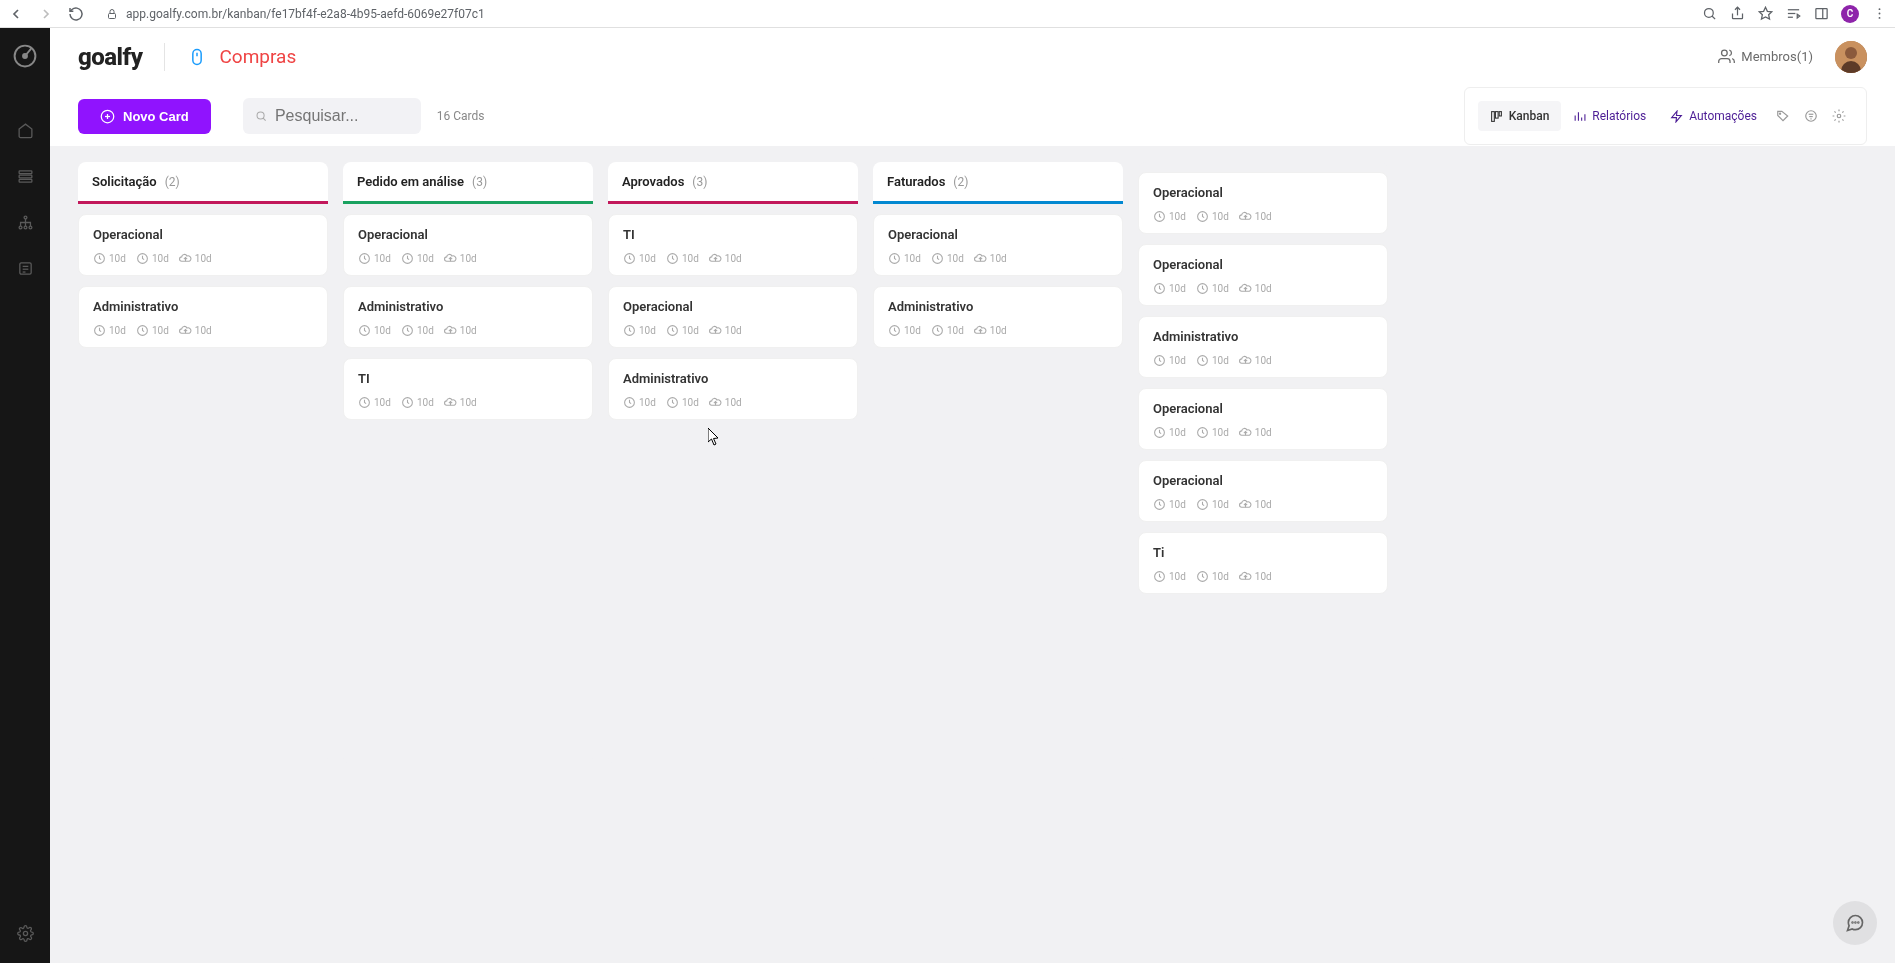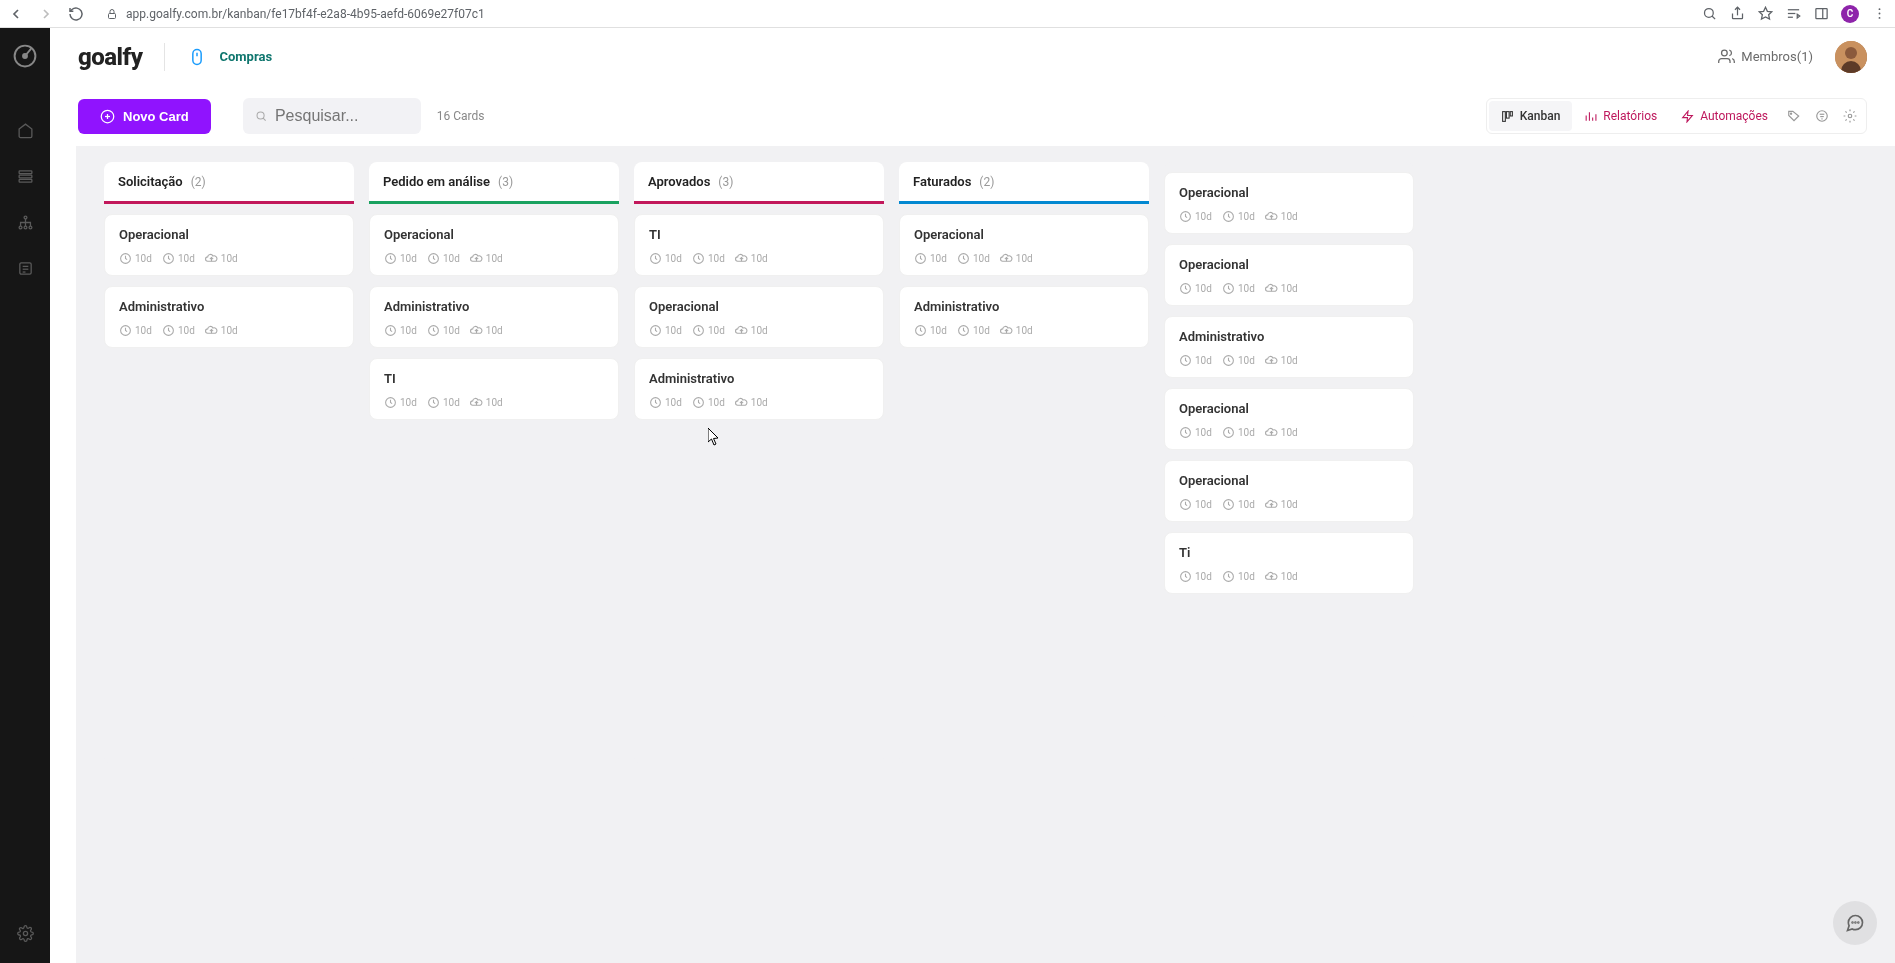--- a/index.html
+++ b/index.html
@@ -21,38 +21,38 @@
 .nav-icon { width: 40px; height: 40px; display: flex; align-items: center; justify-content: center; color: #5a5a5a; cursor: pointer; margin-bottom: 6px; }
 .nav-icon.settings { margin-top: auto; margin-bottom: 10px; }
 
 .main { flex: 1; display: flex; flex-direction: column; background: #fff; }
 
 
 .top-header { display: flex; align-items: center; height: 58px; padding: 0 28px; border-bottom: 1px solid #fff; }
 .brand { font-size: 24px; font-weight: 800; color: #222; letter-spacing: -0.5px; }
 .divider-v { width: 1px; height: 28px; background: #e4e4e4; margin: 0 22px; }
 .page-icon { width: 20px; height: 20px; margin-right: 12px; color: #1b9cfc; }
-.page-title { font-size: 13px; font-weight: 700; color: #0f766e; }
+.page-title { font-size: 19px; font-weight: 400; color: #ef4444; }
 .header-right { margin-left: auto; display: flex; align-items: center; gap: 12px; }
 .members-btn { display: flex; align-items: center; gap: 6px; color: #6b6b6b; font-size: 13px; cursor: pointer; padding:6px 10px;justify-content:space-between; }
 .avatar { width: 32px; height: 32px; border-radius: 50%; background: linear-gradient(135deg,#d4a574,#8b5a3c); cursor: pointer; overflow:hidden; }
 
 
 .toolbar { display: flex; align-items: center; height: 60px; padding: 0 28px; }
 .new-card-btn { display: flex; align-items: center; gap: 8px; background: #9013fe; color: #fff; border: none; border-radius: 6px; padding: 10px 22px; font-size: 13px; font-weight: 600; cursor: pointer; }
 .search-wrap { display: flex; align-items: center; background: #f2f2f5; border-radius: 6px; padding: 0 12px; margin-left: 32px; width: 178px; height: 36px; }
 .search-wrap input { border: none; background: transparent; outline: none; font-size: 16px; color: #444; width: 100%; margin-left: 8px; }
 .card-count { margin-left: 16px; font-size: 12px; color: #888; }
-.view-tabs { margin-left: auto; display: flex; align-items: center; gap: 0; background: #fff; border-radius: 6px; border:1px solid #eee; padding:2px; }
-.view-tab { display: flex; align-items: center; gap: 6px; padding: 8px 12px; font-size: 12px; color: #be185d; cursor: pointer; border-radius:4px; }
+.view-tabs { margin-left: auto; display: flex; align-items: center; gap: 0; background: #fff; border-radius: 6px; border:1px solid #eee; padding:13px; }
+.view-tab { display: flex; align-items: center; gap: 6px; padding: 8px 12px; font-size: 12px; color: #4c1d95; cursor: pointer; border-radius:4px; }
 .view-tab.active { background: #f5f5f7; color: #333; font-weight:500; }
 .toolbar-icon-btn { width: 28px; height: 28px; display:flex; align-items:center; justify-content:center; color:#999; cursor:pointer; }
 
 
-.board-wrap { flex: 1; background: #f1f1f3; padding: 16px 28px; overflow-x: auto; margin-left: 26px; }
+.board-wrap { flex: 1; background: #f1f1f3; padding: 16px 28px; overflow-x: auto; }
 .board { display: flex; gap: 15px; align-items: flex-start; }
 .column { width: 250px; background: #f1f1f3; border-radius: 8px; flex-shrink: 0; }
 .col-header { background: #fff; border-radius: 8px 8px 0 0; border-bottom: 3px solid; padding: 12px 14px; display: flex; align-items: center; gap: 8px; }
 .col-title { font-size: 13px; font-weight: 600; color: #222; }
 .col-count { font-size: 12px; color: #999; }
 .col-body { padding: 10px 0 0 0; display: flex; flex-direction: column; gap: 10px; min-height:560px; }
 .card { background: #fff; border-radius: 8px; padding: 12px 14px 10px 14px; cursor: pointer; border:1px solid #f0f0f0; }
 .card-title { font-size: 13px; font-weight: 600; color: #333; margin-bottom: 10px; }
 .card-meta { display: flex; gap: 10px; align-items: center; }
 .meta-item { display: flex; align-items: center; gap: 3px; font-size: 10px; color: #aaa; }

